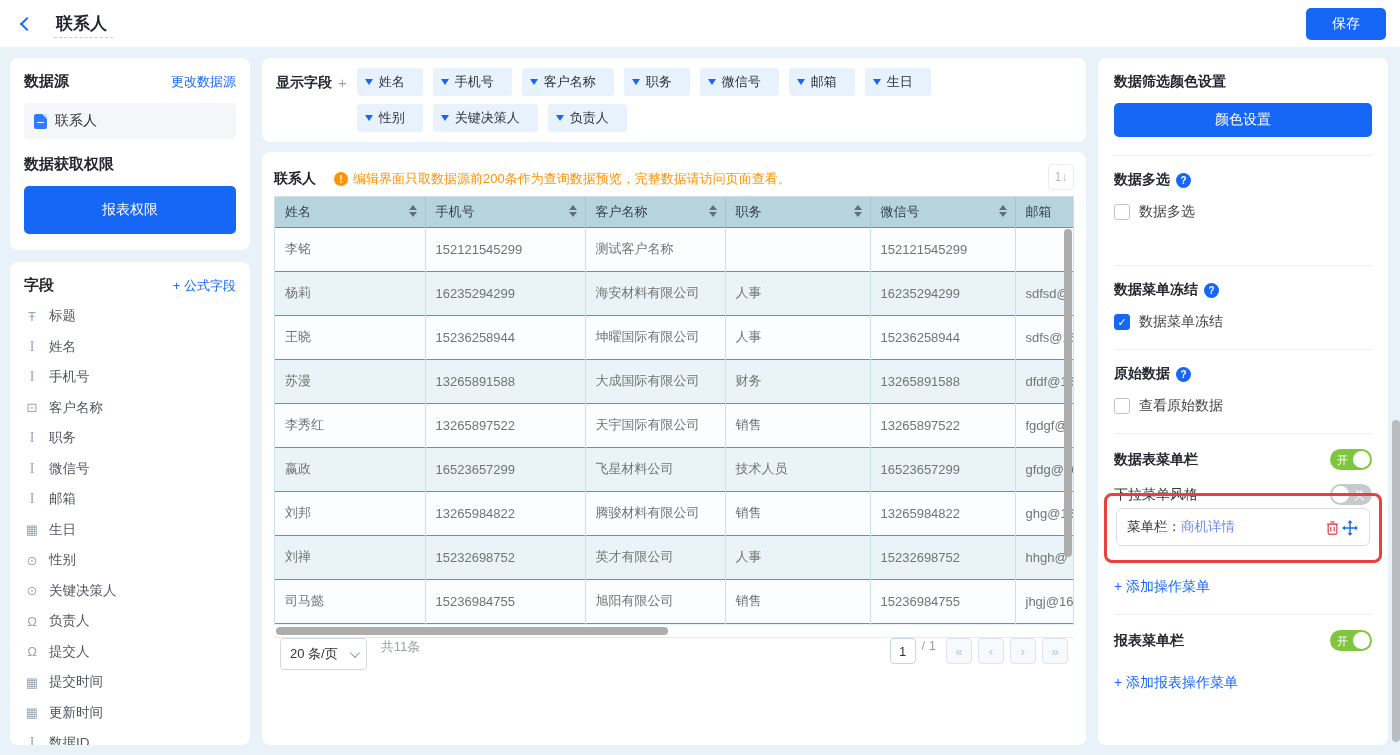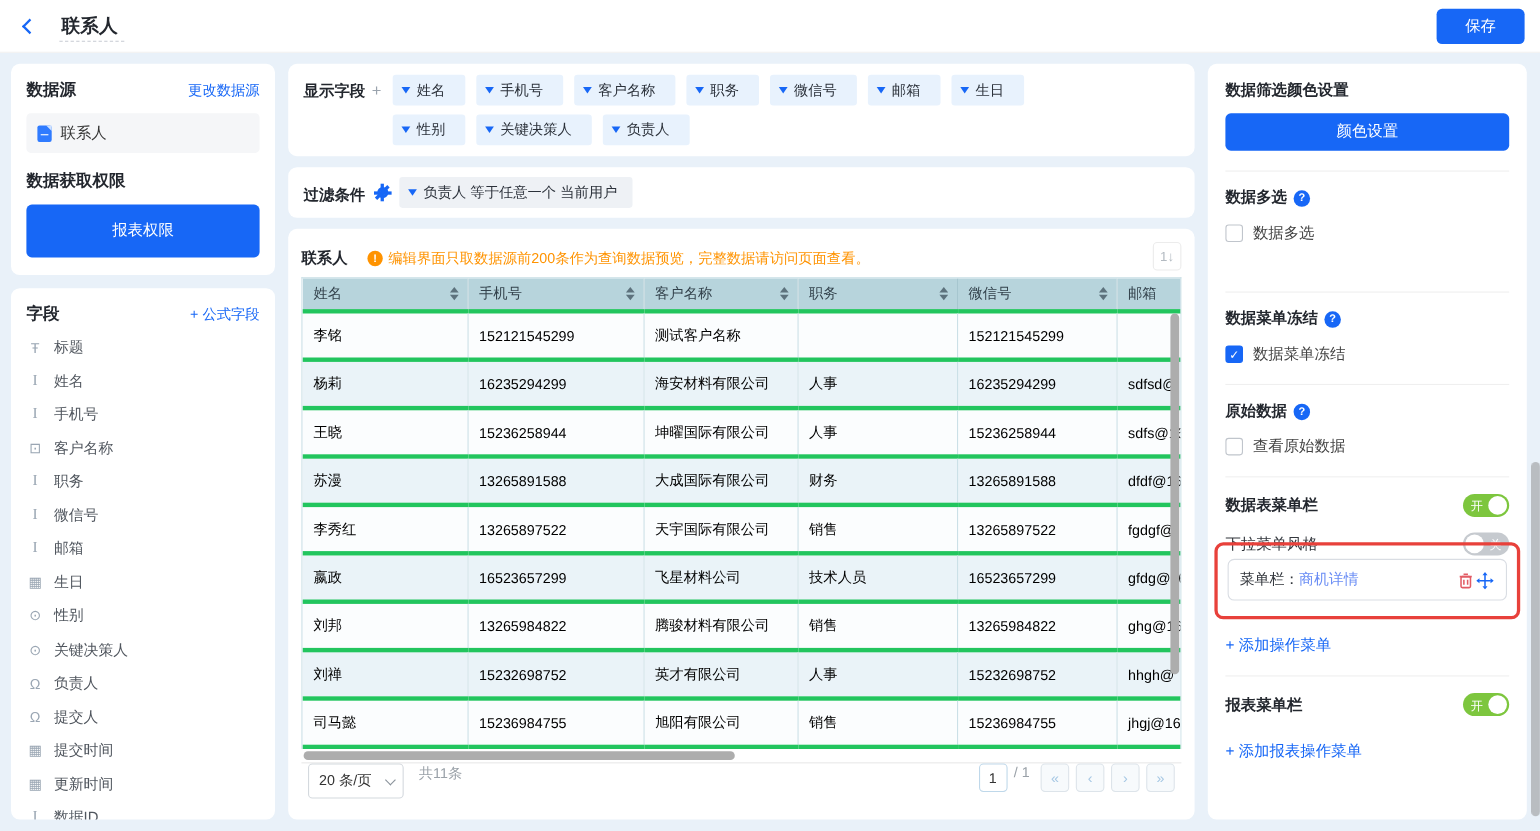--- a/index.html
+++ b/index.html
@@ -71,22 +71,22 @@
   .tbl-wrap { position:relative; overflow:hidden; height:429px; border:1px solid #CBE0E7; border-bottom:none; }
   table.grid { border-collapse:collapse; table-layout:fixed; width:840px; }
   .grid th { background:#B7D4DC; height:30px; font-size:13px; font-weight:normal; color:#33424c;
     text-align:left; padding:0 10px; border-right:1px solid #a6c6cf; position:relative; cursor:pointer; }
   .grid th:last-child { border-right:none; }
   .sorter { position:absolute; right:8px; top:8px; display:flex; flex-direction:column; gap:2px; }
   .s-up { width:0;height:0;border-left:4px solid transparent;border-right:4px solid transparent;
     border-bottom:5px solid #5d727d; }
   .s-dn { width:0;height:0;border-left:4px solid transparent;border-right:4px solid transparent;
     border-top:5px solid #5d727d; }
-  .grid td { height:44px; font-size:13px; color:#000000; padding:8px 10px; border-right:1px solid #CBE0E7;
-    border-top:4px solid #22c55e; white-space:nowrap; overflow:hidden; }
+  .grid td { height:44px; font-size:13px; color:#737373; padding:8px 10px; border-right:1px solid #CBE0E7;
+    border-top:1px solid #22c55e; white-space:nowrap; overflow:hidden; }
   .grid td:last-child { border-right:none; }
   .grid tr.odd td { background:#FBFDFE; }
   .grid tr.even td { background:#EAF3F8; }
   .vscroll { position:absolute; right:1px; top:32px; width:8px; height:328px; background:#ADADAD;
     border-radius:4px; cursor:pointer; }
   .hscroll-strip { height:12px; position:relative; }
   .hscroll-thumb { position:absolute; left:2px; top:2px; width:392px; height:8px; background:#ADADAD;
     border-radius:4px; cursor:pointer; }
 
   .pager { border-top:1px solid #e9e9e9; height:44px; display:flex; align-items:flex-start; padding:0 6px; }
@@ -305,33 +305,20 @@
               <span>关键决策人</span>
             </div>
             <div class="chip">
               <span class="tri-down"></span>
               <span>负责人</span>
             </div>
           </div>
         </div>
     </div>
 
-    <div class="card filter-card">
-      <span class="chips-label">过滤条件</span>
-      <span class="gear">
-        <span class="g-t v"></span>
-          <span class="g-t h"></span>
-          <span class="g-t d1"></span>
-          <span class="g-core"></span>
-      </span>
-      <div class="filter-chip">
-        <span class="tri-down"></span>
-        <span>负责人 等于任意一个 当前用户</span>
-      </div>
-    </div>
 
     <div class="card table-card">
       <div class="tbl-title-row">
         <span class="tbl-title">联系人</span>
         <span class="warn-ic">!</span>
         <span class="warn-text">编辑界面只取数据源前200条作为查询数据预览，完整数据请访问页面查看。</span>
         <span class="sort-tool">1↓</span>
       </div>
       <div class="tbl-wrap">
         <table class="grid">

